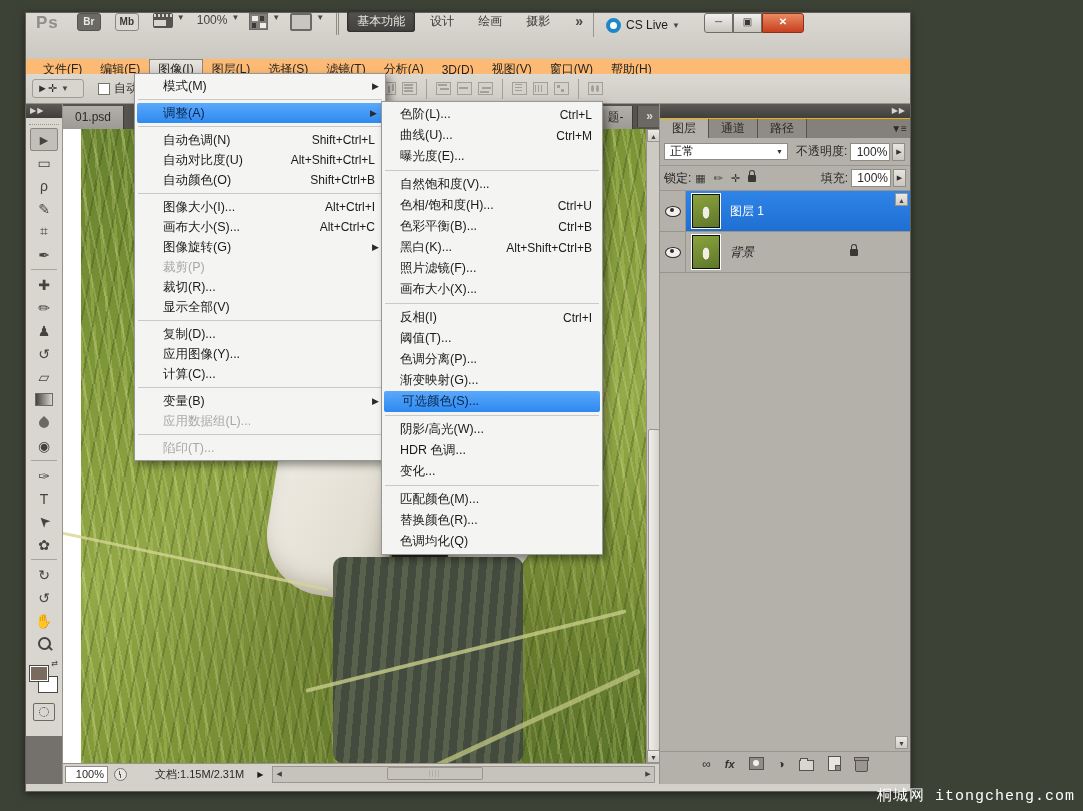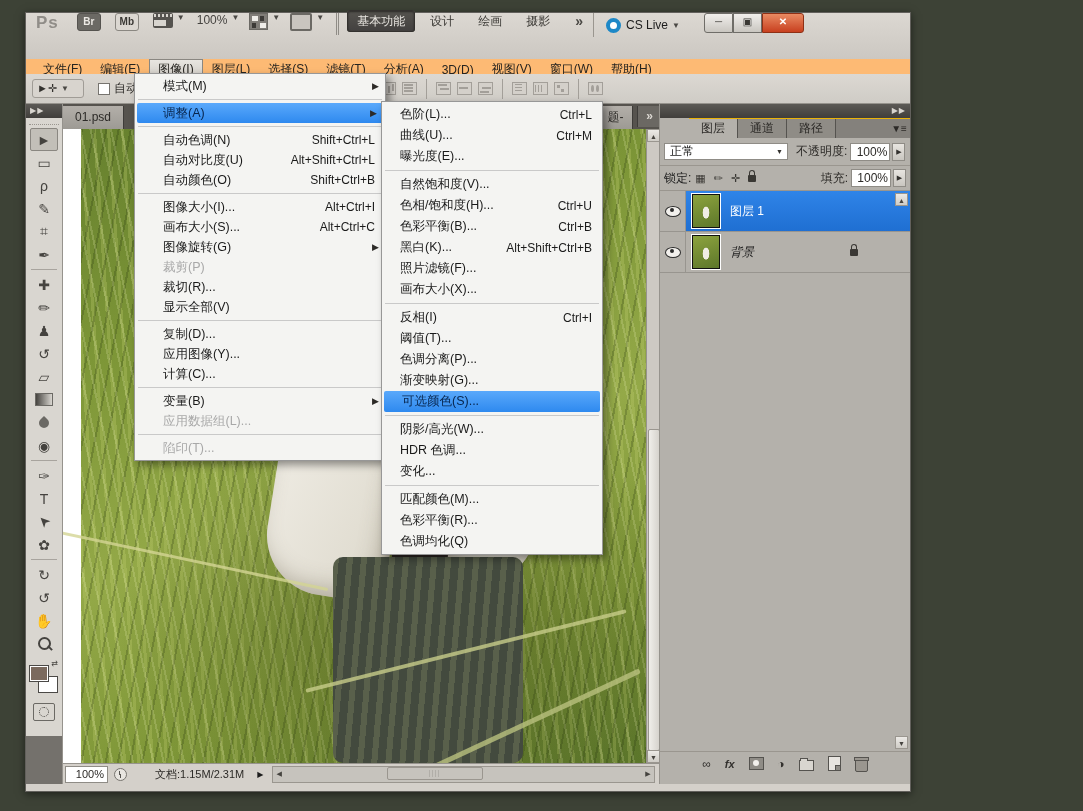--- a/index.html
+++ b/index.html
@@ -140,21 +140,21 @@
   .st-arrow{width:12px;height:15px;text-align:center;line-height:15px;font-size:8px;color:#1c1c1c;}
   .hscroll{flex:1;height:15px;margin:0 4px 0 6px;background:#c6c3bd;border:1px solid #9a968f;position:relative;}
   .harrow{position:absolute;top:0;width:12px;height:13px;font-size:7px;text-align:center;line-height:13px;color:#45433f;}
   .hthumb{position:absolute;left:30%;top:0;width:25%;height:13px;background:linear-gradient(#f0eeea,#d2cfc9);
           border:1px solid #9a968f;border-radius:2px;box-sizing:border-box;
           background-image:repeating-linear-gradient(90deg,#b1aea8 0 1px,transparent 1px 3px);background-size:12px 7px;background-position:center;background-repeat:no-repeat;}
 
   
   .rightdock{position:absolute;left:633px;top:91px;width:251px;height:680px;background:#b4b1ab;border-left:1px solid #96938d;box-sizing:border-box;}
   .rightdock .dockhead{text-align:right;}
-  .ptabs{height:20px;background:#eab308;display:flex;align-items:flex-end;margin-left:29px;}
+  .ptabs{height:20px;background:#eab308;display:flex;align-items:flex-end;}
   .ptab{height:19px;line-height:19px;padding:0 12px;font-size:12px;color:#2c2a27;background:#8f8c86;
         border-right:1px solid #55534f;}
   .ptab.active{background:#b4b1ab;}
   .ptab-fill{flex:1;height:19px;background:#84817c;}
   .pmenu-ic{width:22px;height:19px;background:#84817c;color:#2c2a27;text-align:center;line-height:19px;font-size:10px;}
   .blendrow{height:27px;display:flex;align-items:center;padding:0 4px;border-bottom:1px solid #9a968f;}
   .blendsel{width:124px;height:17px;background:#fff;border:1px solid #8f8c86;display:flex;align-items:center;
             padding-left:5px;box-sizing:border-box;}
   .blendsel .bd{margin-left:auto;font-size:7px;padding-right:4px;color:#33312e;}
   .plabel{margin-left:8px;color:#2c2a27;}
@@ -622,21 +622,22 @@
           <span class="lbl">HDR 色调...</span>
         </div>
         <div class="mitem">
           <span class="lbl">变化...</span>
         </div>
         <div class="msep"></div>
         <div class="mitem">
           <span class="lbl">匹配颜色(M)...</span>
         </div>
         <div class="mitem">
-          <span class="lbl">色彩平衡(R)...</span>
+          <span class="lbl">替换颜色(R)...</span>
         </div>
         <div class="mitem">
           <span class="lbl">色调均化(Q)</span>
         </div>
       </div>
   </div>
 
+  <div class="watermark">桐城网 itongcheng.com</div>
 </div>
 
 </body></html>

